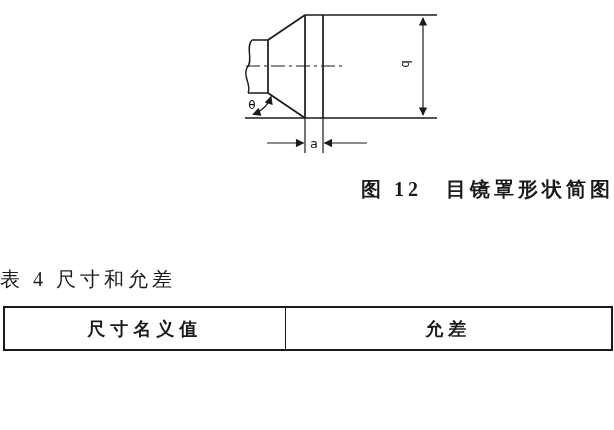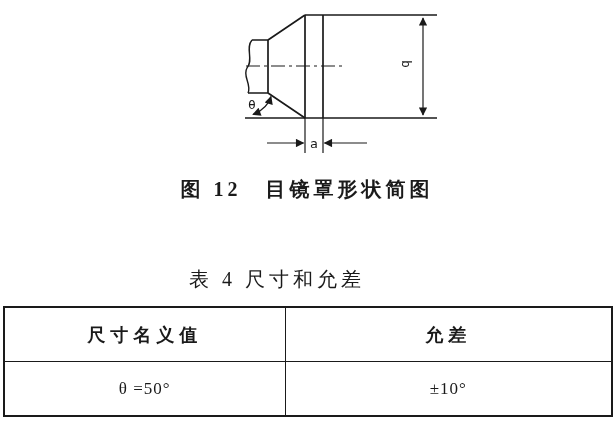--- a/index.html
+++ b/index.html
@@ -6,38 +6,38 @@
   body {
     width: 614px; height: 430px;
     background: #ffffff;
     font-family: "Liberation Serif", "DejaVu Serif", serif;
     color: #1a1a1a;
   }
   .page { position: relative; width: 614px; height: 430px; background: #fff; overflow: hidden; }
   .diagram { position: absolute; top: 0; left: 0; }
   .fig-caption {
     position: absolute; top: 176px; left: 0; width: 614px;
-    text-align: center; font-size: 20px; font-weight: 700;
+    text-align: right; font-size: 20px; font-weight: 700;
     letter-spacing: 4px; white-space: pre;
   }
   .tbl-title {
     position: absolute; top: 266px; left: 0; width: 554px;
-    text-align: center; font-size: 20px; font-weight: 500;
+    font-size: 20px; font-weight: 500;
     letter-spacing: 4px; white-space: pre;
   }
   table.dim-table {
     position: absolute; top: 306px; left: 3px;
     width: 608px; table-layout: fixed;
     border-collapse: collapse;
     border: 2px solid #1a1a1a;
   }
   .dim-table th, .dim-table td {
     border: 1px solid #1a1a1a;
     text-align: center; vertical-align: middle;
-    padding: 12px; white-space: pre;
+    padding: 6px; white-space: pre;
   }
   .dim-table th {
     height: 29px; font-size: 18px; font-weight: 700; letter-spacing: 5px;
   }
   .dim-table td { height: 29px; font-size: 17px; font-weight: 400; letter-spacing: 1px; }
   .col-nominal { width: 281px; }
   .col-tol { width: 327px; }
   .dlabel {
     font-family: "DejaVu Sans Mono", "Liberation Mono", monospace;
     font-size: 13px; fill: #1a1a1a;
@@ -88,20 +88,16 @@
       <col class="col-nominal">
       <col class="col-tol">
     </colgroup>
     <thead>
       <tr>
         <th>尺寸名义值</th>
         <th>允差</th>
       </tr>
     </thead>
     <tbody>
-      <tr>
-        <td>θ =50°</td>
-        <td>±10°</td>
-      </tr>
     </tbody>
   </table>
 
 </div>
 
 </body></html>

